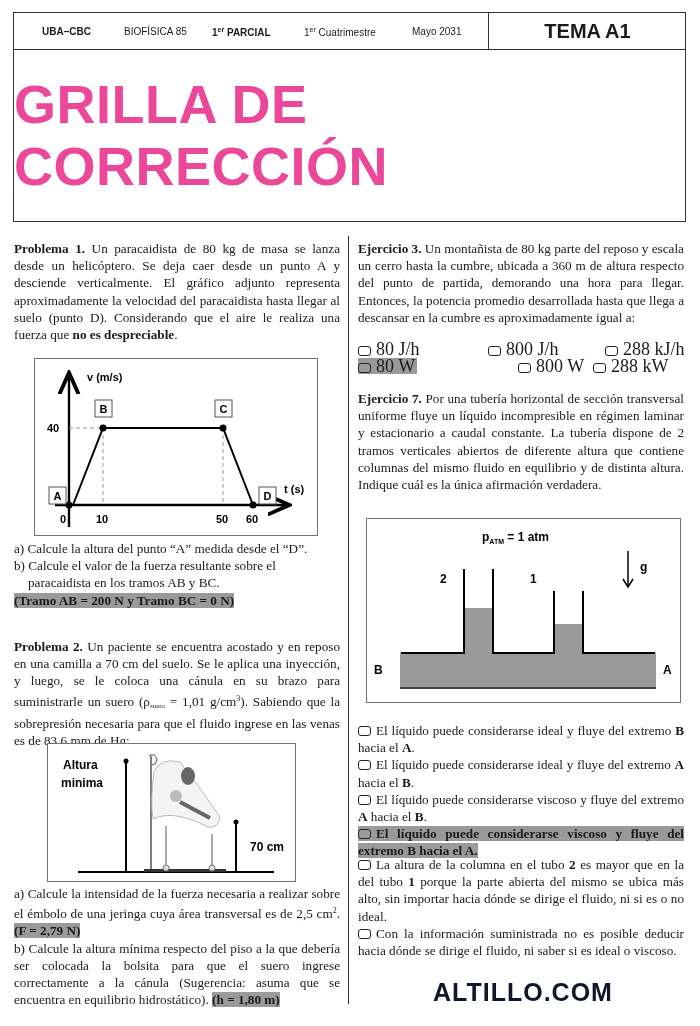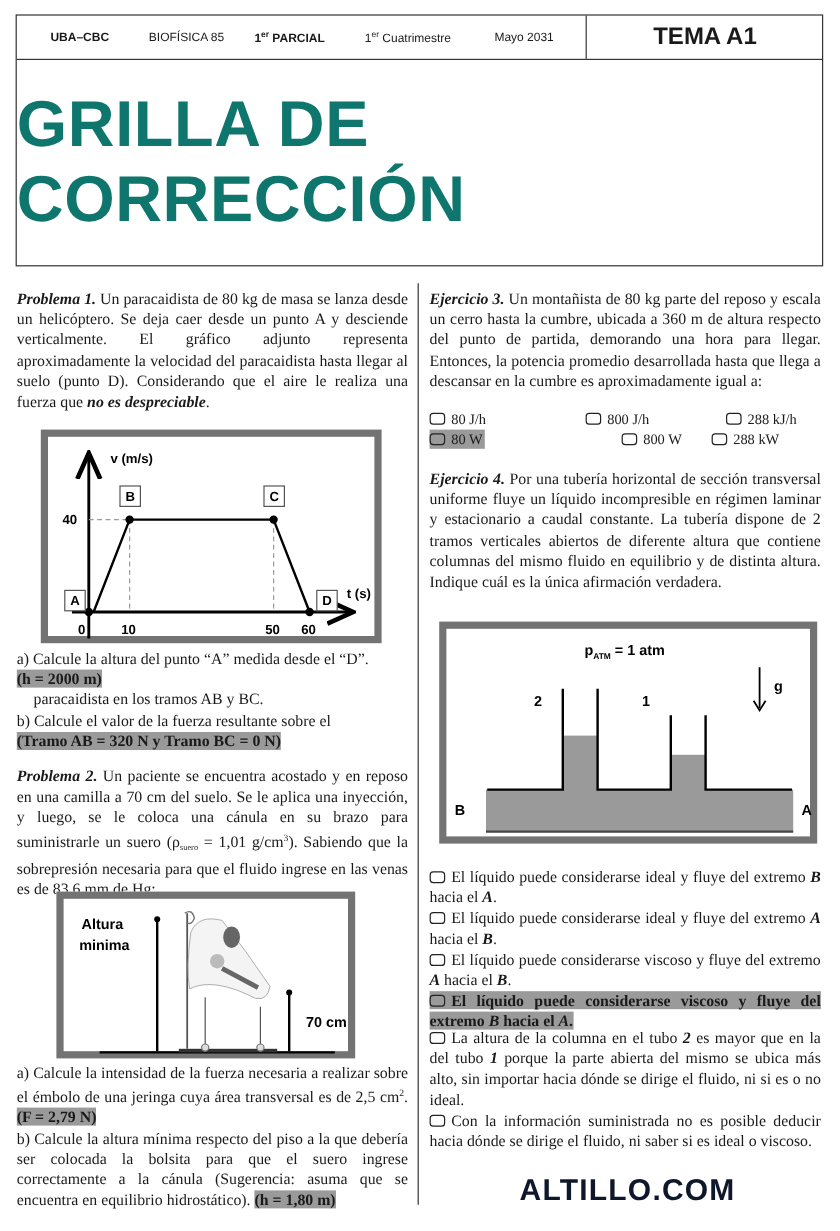--- a/index.html
+++ b/index.html
@@ -1,29 +1,29 @@
 <!DOCTYPE html>
 <html><head>
 <meta charset="utf-8">
 <style>
   html, body { margin:0; padding:0; background:#ffffff; }
   body { width:700px; height:1026px; position:relative; overflow:hidden; font-family:"Liberation Serif", serif; color:#1a1a1a; }
   .hdr { position:absolute; left:13px; top:12px; width:673px; height:210px; border:1px solid #333; box-sizing:border-box; }
   .hdr-row { position:absolute; left:0; top:0; width:100%; height:36px; border-bottom:1px solid #333; font-family:"Liberation Sans", sans-serif; font-size:10px; }
   .hdr-row span { position:absolute; top:13px; }
   .tema { position:absolute; left:474px; top:0; width:198px; height:36px; border-left:1px solid #333; box-sizing:border-box; font-family:"Liberation Sans", sans-serif; font-weight:bold; font-size:20px; text-align:center; line-height:36px; }
-  .big-title { position:absolute; left:0; top:36px; width:100%; height:172px; display:flex; align-items:center; justify-content:center; font-family:"Liberation Sans", sans-serif; font-weight:bold; font-size:54px; letter-spacing:0.5px; color:#0f766e; }
+  .big-title { position:absolute; left:0; top:36px; width:100%; height:172px; display:flex; align-items:center; justify-content:center; font-family:"Liberation Sans", sans-serif; font-weight:bold; font-size:54px; letter-spacing:0.5px; color:#ec4899; }
   .col-divider { position:absolute; left:348px; top:236px; width:1px; height:768px; background:#333; }
   .txt { position:absolute; font-size:13.2px; line-height:17.2px; text-align:justify; }
-  .txt b { font-weight:bold;font-style:italic; }
+  .txt b { font-weight:bold; }
   .hl { background:#9a9a9a; font-weight:bold; }
   .box { display:inline-block; width:11px; height:8px; border:1px solid #222; border-radius:3px; margin-right:5px; vertical-align:-1px; }
-  .opt-grid { position:absolute; font-size:12px; line-height:16px; }
+  .opt-grid { position:absolute; font-size:18px; line-height:16px; }
   .opt { position:absolute; white-space:nowrap; }
-  .fig-frame { position:absolute; border:6px solid #737373; box-sizing:border-box; background:#fff; }
+  .fig-frame { position:absolute; border:1px solid #737373; box-sizing:border-box; background:#fff; }
   .sub { font-size:7px; vertical-align:-2px; }
   .sup { font-size:8px; vertical-align:5px; }
   .watermark { position:absolute; left:433px; top:978px; font-family:"Liberation Sans", sans-serif; font-weight:bold; font-size:25px; color:#0f172a; letter-spacing:1px; }
   svg text { font-family:"Liberation Sans", sans-serif; }
 </style>
 </head>
 <body>
 
 <div class="hdr">
   <div class="hdr-row">
@@ -75,24 +75,23 @@
         <rect x="224" y="128" width="17" height="17" fill="#fff" stroke="#555"></rect>
         <text x="228.5" y="140.5" font-size="11" font-weight="bold">D</text>
         <text x="211" y="164" font-size="11" font-weight="bold">60</text>
         <text x="12" y="73" font-size="11" font-weight="bold">40</text>
       </g>
   </svg>
 </div>
 
 <div class="txt" style="left:14px;top:540px;width:330px;text-align:left;">
   <div>a)  Calcule la altura del punto “A” medida desde el “D”.</div>
-  <div><span class="hl"> (h = 2000 m)</span></div>
+  <div>b) Calcule el valor de la fuerza resultante sobre el</div>
   <div style="padding-left:14px;">paracaidista en los tramos AB y BC.</div>
-  <div>b) Calcule el valor de la fuerza resultante sobre el</div>
-  <div><span class="hl">(Tramo AB = 320 N y Tramo BC = 0 N)</span></div>
+  <div><span class="hl">(Tramo AB = 200 N y Tramo BC = 0 N)</span></div>
 </div>
 
 <div class="txt" style="left:14px;top:638px;width:326px;">
   <b>Problema 2.</b><span> Un paciente se encuentra acostado y en reposo en una camilla a 70 cm del suelo. Se le aplica una inyección, y luego, se le coloca una cánula en su brazo para suministrarle un suero (ρ</span><span class="sub">suero</span><span> = 1,01 g/cm</span><span class="sup">3</span><span>). Sabiendo que la sobrepresión necesaria para que el fluido ingrese en las venas es de 83,6 mm de Hg:</span>
 </div>
 
 <div class="fig-frame" style="left:47px;top:743px;width:249px;height:139px;">
   <svg width="249" height="139">
     <text x="15" y="25" font-size="12" font-weight="bold">Altura</text>
     <text x="13" y="43" font-size="12" font-weight="bold">minima</text>
@@ -127,21 +126,21 @@
 <div class="opt-grid" style="left:358px;top:341px;width:330px;height:34px;" id="ex3-opts">
     <div class="opt" style="left: 0px; top: 0px;"><span class="box"></span><span>80 J/h</span></div>
     <div class="opt" style="left: 130px; top: 0px;"><span class="box"></span><span>800 J/h</span></div>
     <div class="opt" style="left: 247px; top: 0px;"><span class="box"></span><span>288 kJ/h</span></div>
     <div class="opt" style="left: 0px; top: 17px; background: rgb(154, 154, 154); padding-right: 2px;"><span class="box"></span><span>80 W</span></div>
     <div class="opt" style="left: 130px; top: 17px; margin-left: 30px;"><span class="box"></span><span>800 W</span></div>
     <div class="opt" style="left: 235px; top: 17px;"><span class="box"></span><span>288 kW</span></div>
   </div>
 
 <div class="txt" style="left:358px;top:390px;width:326px;">
-  <b>Ejercicio 4.</b><span> Por una tubería horizontal de sección transversal uniforme fluye un líquido incompresible en régimen laminar y estacionario a caudal constante. La tubería dispone de 2 tramos verticales abiertos de diferente altura que contiene columnas del mismo fluido en equilibrio y de distinta altura. Indique cuál es la única afirmación verdadera.</span>
+  <b>Ejercicio 7.</b><span> Por una tubería horizontal de sección transversal uniforme fluye un líquido incompresible en régimen laminar y estacionario a caudal constante. La tubería dispone de 2 tramos verticales abiertos de diferente altura que contiene columnas del mismo fluido en equilibrio y de distinta altura. Indique cuál es la única afirmación verdadera.</span>
 </div>
 
 <div class="fig-frame" style="left:366px;top:518px;width:315px;height:185px;">
   <svg width="315" height="185">
     <text x="115" y="22" font-size="12" font-weight="bold"><tspan>p</tspan><tspan font-size="7" dy="3">ATM</tspan><tspan dy="-3"> = 1 atm</tspan></text>
     <line x1="261" y1="32" x2="261" y2="66" stroke="#000" stroke-width="1.5"></line>
     <path d="M256,60 L261,68 L266,60" fill="none" stroke="#000" stroke-width="1.5"></path>
     <text x="273" y="52" font-size="12" font-weight="bold">g</text>
     <text x="73" y="64" font-size="12" font-weight="bold">2</text>
     <text x="163" y="64" font-size="12" font-weight="bold">1</text>

